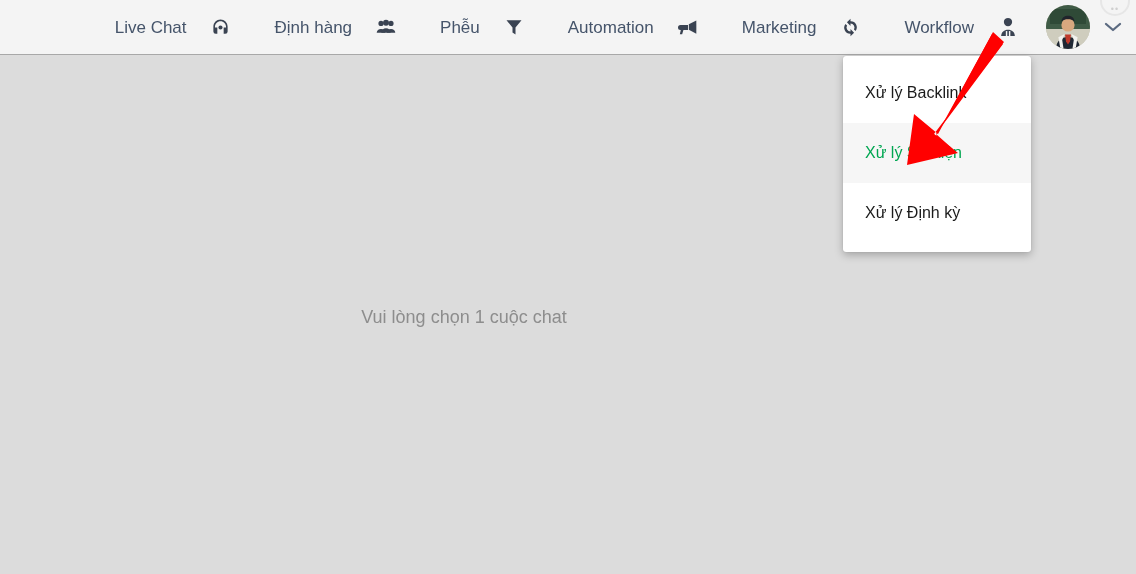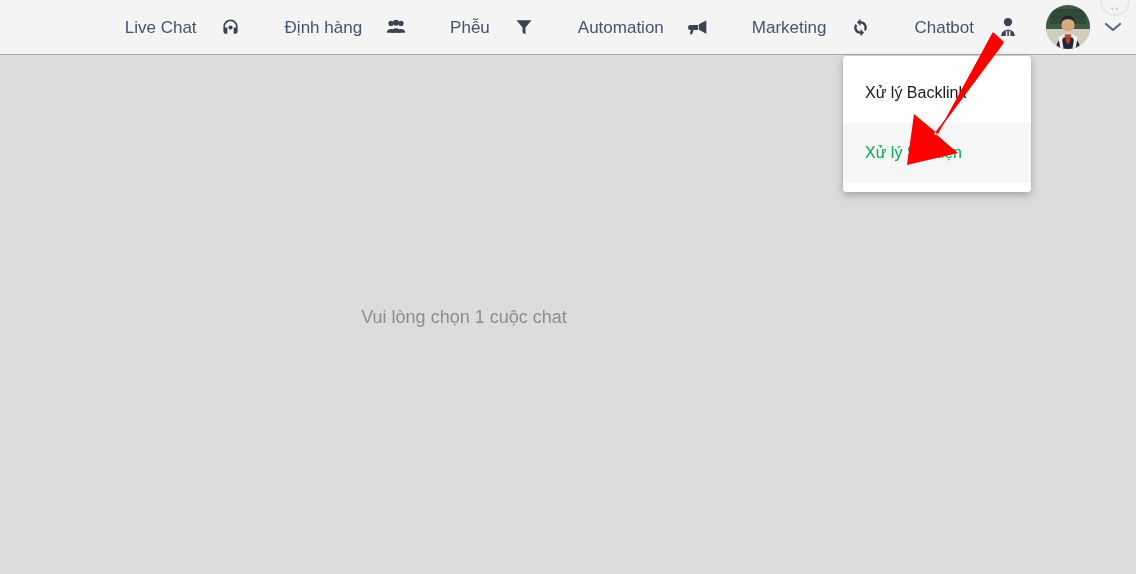--- a/index.html
+++ b/index.html
@@ -210,21 +210,21 @@
     <span class="nav-label">Marketing</span>
     <span class="nav-icon">
       <svg width="19" height="19" viewBox="0 0 24 24" fill="currentColor">
         <path d="M12 4V1L7.5 5.5 12 10V7a5 5 0 0 1 4.4 7.4l1.9 1.9A7.6 7.6 0 0 0 12 4z"></path>
         <path d="M12 17a5 5 0 0 1-4.4-7.4L5.7 7.7A7.6 7.6 0 0 0 12 20v3l4.5-4.5L12 14z"></path>
       </svg>
     </span>
   </div>
 
   <div class="nav-item">
-    <span class="nav-label">Chatbot</span>
+    <span class="nav-label">Workflow</span>
     <span class="nav-icon">
       <svg width="18" height="20" viewBox="0 0 20 22" fill="currentColor">
         <circle cx="10" cy="5.5" r="4.6"></circle>
         <path d="M2.4 21c0-4.3 3.4-7 7.6-7s7.6 2.7 7.6 7z"></path>
         <rect x="7.6" y="15.5" width="1.6" height="5.5" fill="#f4f4f4"></rect>
         <rect x="11" y="15.5" width="1.6" height="5.5" fill="#f4f4f4"></rect>
       </svg>
     </span>
   </div>
 
@@ -257,18 +257,19 @@
   <div class="dots">••</div>
 </div>
 
 <div id="main">
   <div id="empty-msg">Vui lòng chọn 1 cuộc chat</div>
 </div>
 
 <div id="dropdown">
   <div class="dd-item">Xử lý Backlink</div>
   <div class="dd-item active">Xử lý Sự kiện</div>
+  <div class="dd-item">Xử lý Định kỳ</div>
 </div>
 
 <svg id="arrow" viewBox="0 0 140 145">
   <path d="M112 4 L56 106 L38 88 L30 132 L74 120 L56 104 L123 14 Z" fill="#ff0000"></path>
   <path d="M113 2 L58 104 L34 84 L27 135 L78 123 L54 104 L124 12 Z" fill="#ff0000"></path>
 </svg>
 
 </body></html>

